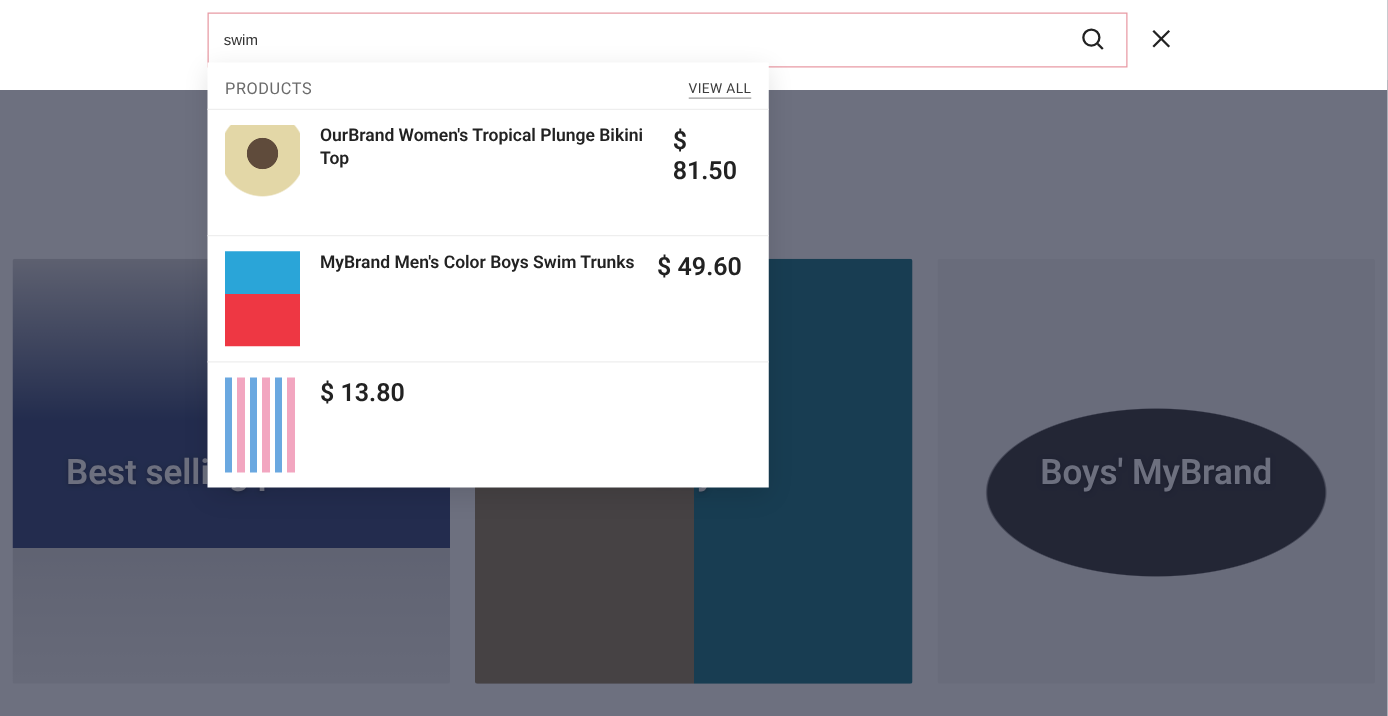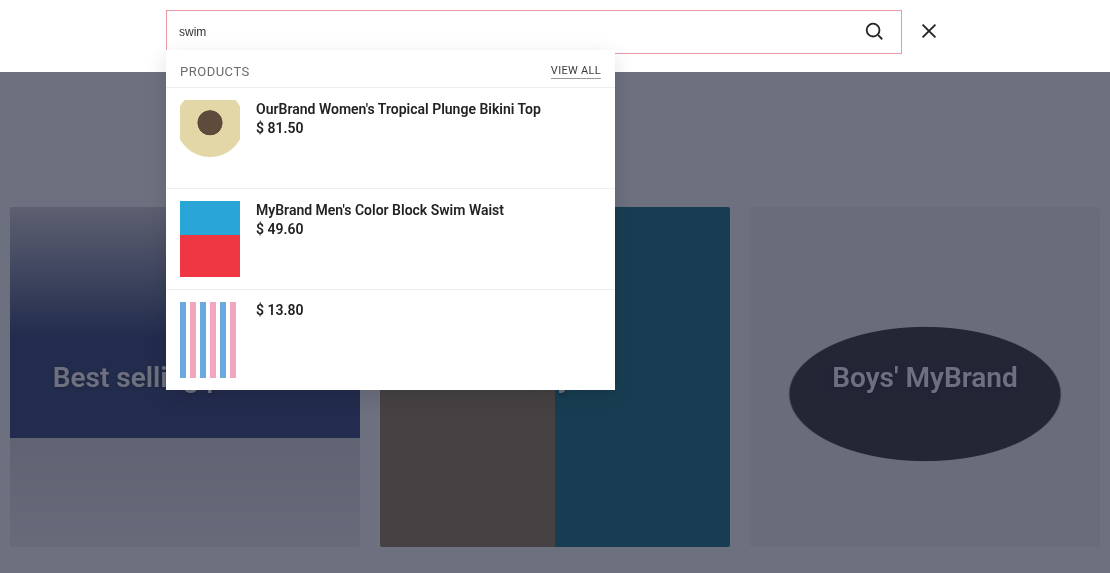--- a/index.html
+++ b/index.html
@@ -169,31 +169,30 @@
       background: radial-gradient(circle at 50% 30%, #5f4b3b 0 20%, #e3d7a7 21% 55%, #fff 57%);
     }
     .thumb-trunks {
       background: linear-gradient(180deg, #2aa5d8 0 45%, #ee3743 45% 100%);
     }
     .thumb-bikini-bottom {
       background: repeating-linear-gradient(90deg,#6aa8e0 0 6px,#fff 6px 10px,#f2a6c0 10px 16px,#fff 16px 20px);
     }
     .ac-info {
       display: flex;
-      flex-direction: column;
-      gap: 2px;
+      gap: 18px;
     }
     .ac-name {
       font-size: 14px;
       font-weight: 600;
       color: #222;
       line-height: 1.3;
     }
     .ac-price {
-      font-size: 14px;
+      font-size: 20px;
       font-weight: 600;
       color: #222;
     }
   </style>
 </head>
 <body>
 
 <div class="search-bar-container">
   <div class="search-input-wrap">
     <input class="search-input" type="text" value="swim" style="">
@@ -246,21 +245,21 @@
     <div class="ac-thumb thumb-bikini-top"></div>
     <div class="ac-info">
       <span class="ac-name">OurBrand Women's Tropical Plunge Bikini Top</span>
       <span class="ac-price">$ 81.50</span>
     </div>
   </div>
 
   <div class="ac-item">
     <div class="ac-thumb thumb-trunks"></div>
     <div class="ac-info">
-      <span class="ac-name">MyBrand Men's Color Block Swim Waist</span>
+      <span class="ac-name">MyBrand Men's Color Boys Swim Trunks</span>
       <span class="ac-price">$ 49.60</span>
     </div>
   </div>
 
   <div class="ac-item">
     <div class="ac-thumb thumb-bikini-bottom"></div>
     <div class="ac-info">
       <span class="ac-price">$ 13.80</span>
     </div>
   </div>

